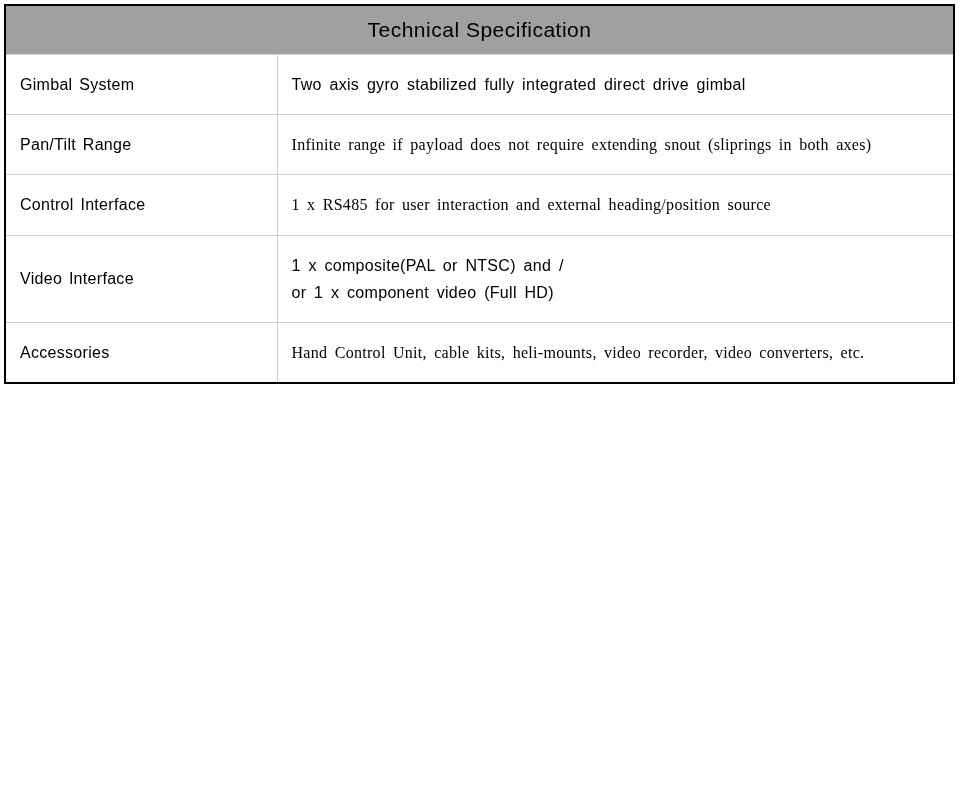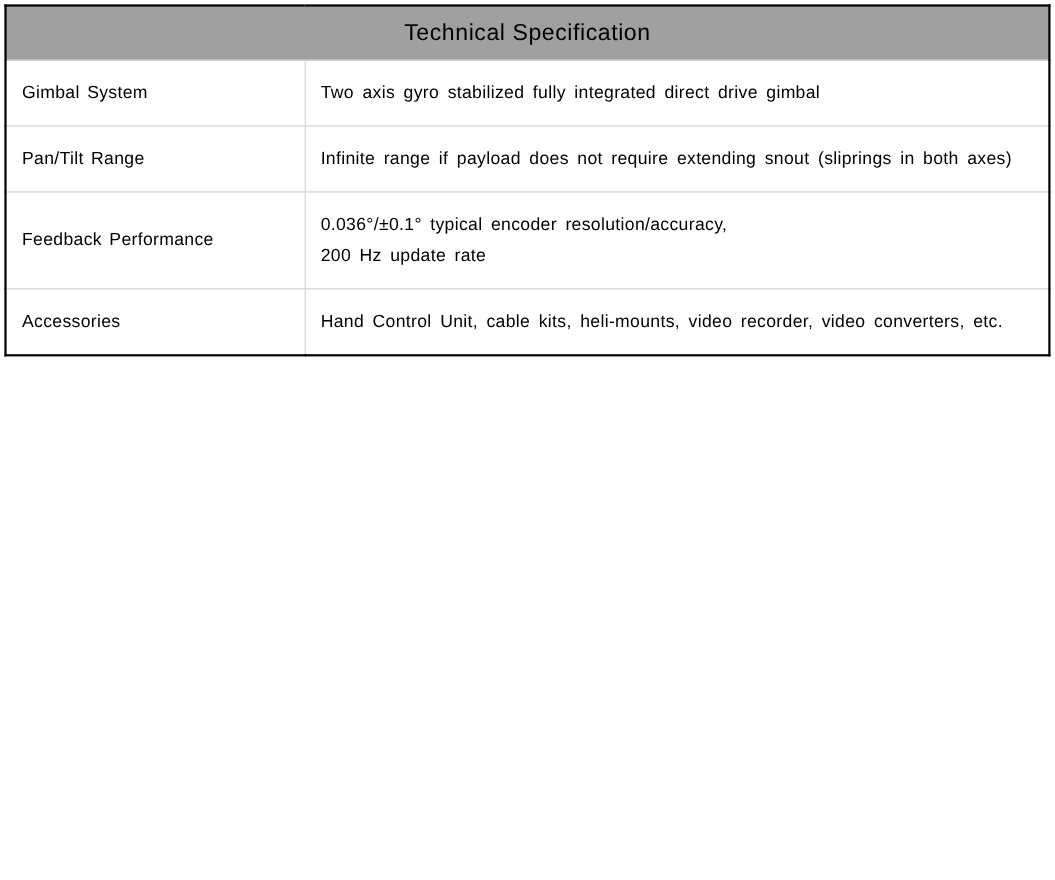--- a/index.html
+++ b/index.html
@@ -42,20 +42,21 @@
       width: 272px;
       border-right: 1px solid #d0d0d0;
       word-spacing: 2px;
     }
     .spec-value {
       word-spacing: 3px;
     }
     .justify {
       text-align: justify;
       text-justify: inter-word;
+      font-family: Liberation Serif, serif;
     }
   </style>
 </head>
 <body>
 
 <table class="spec-table">
   <thead>
     <tr>
       <th class="spec-header" colspan="2">Technical Specification</th>
     </tr>
@@ -63,21 +64,25 @@
   <tbody id="spec-body">
   <tr class="spec-row">
         <td class="spec-label">Gimbal System</td>
         <td class="spec-value">Two axis gyro stabilized fully integrated direct drive gimbal</td>
       </tr>
       <tr class="spec-row">
         <td class="spec-label">Pan/Tilt Range</td>
         <td class="spec-value justify">Infinite range if payload does not require extending snout (sliprings in both axes)</td>
       </tr>
       <tr class="spec-row">
-        <td class="spec-label">Feedback Performance</td>
-        <td class="spec-value">0.036°/±0.1° typical encoder resolution/accuracy,<br>200 Hz update rate</td>
+        <td class="spec-label">Control Interface</td>
+        <td class="spec-value justify">1 x RS485 for user interaction and external heading/position source</td>
+      </tr>
+      <tr class="spec-row">
+        <td class="spec-label">Video Interface</td>
+        <td class="spec-value">1 x composite(PAL or NTSC) and /<br>or 1 x component video (Full HD)</td>
       </tr>
       <tr class="spec-row">
         <td class="spec-label">Accessories</td>
         <td class="spec-value justify">Hand Control Unit, cable kits, heli-mounts, video recorder, video converters, etc.</td>
       </tr>
     </tbody>
 </table>
 
 </body></html>

